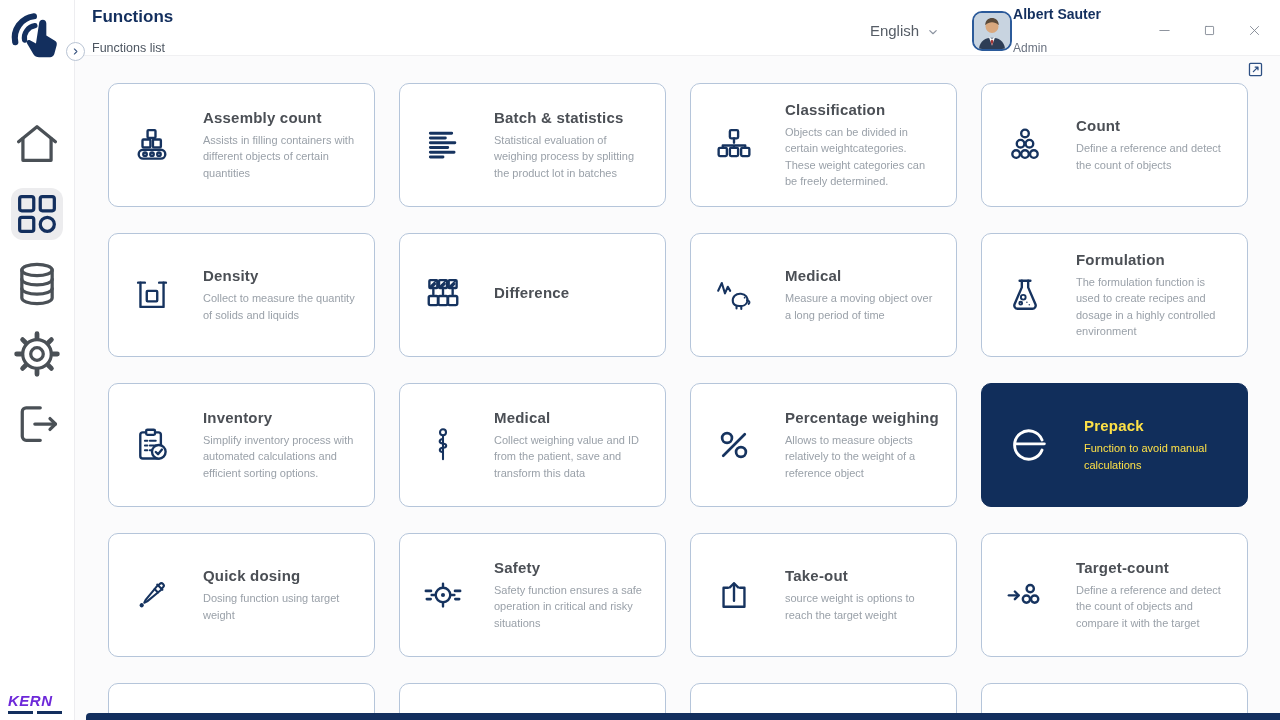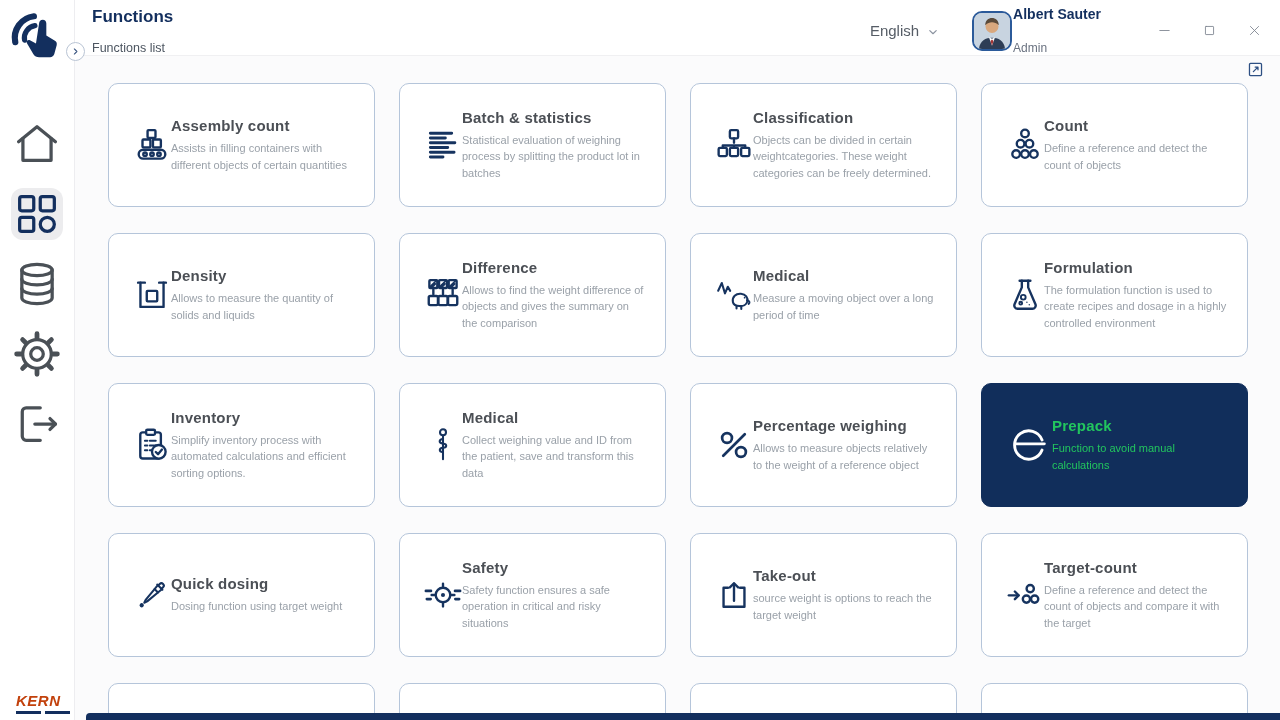--- a/index.html
+++ b/index.html
@@ -9,21 +9,21 @@
 
   
   .sidebar{width:75px;background:#fff;border-right:1px solid #ededf0;display:flex;flex-direction:column;align-items:center;position:relative;z-index:3}
   .logo{margin-top:8px;width:58px;height:58px}
   .collapse{position:absolute;left:66px;top:42px;width:19px;height:19px;border-radius:50%;background:#fff;border:1px solid #b9c4d4;color:#36527e;display:grid;place-items:center;z-index:6;cursor:pointer}
   .collapse svg{width:11px;height:11px}
   .snav{margin-top:52px;display:flex;flex-direction:column;gap:18px}
   .sitem{width:52px;height:52px;border-radius:12px;display:grid;place-items:center;color:#4a5056;cursor:pointer}
   .sitem svg{width:26px;height:26px}
   .sitem.active{background:#ececee;color:#132f5e}
-  .kern{position:absolute;bottom:6px;left:16px;width:54px;color:#c2410c}
+  .kern{position:absolute;bottom:6px;left:8px;width:54px;color:#6d28d9}
   .kern span{font-style:italic;font-weight:800;font-size:15px;letter-spacing:.5px}
   .kern .bars{display:flex;gap:4px;margin-top:1px}
   .kern .bars i{height:3px;background:#132f5e;flex:1;display:block}
 
   
   .main{flex:1;display:flex;flex-direction:column;position:relative}
   header{height:55px;display:flex;align-items:center;padding:6px 18px 0 17px;background:#fff}
   .titles h1{font-size:17px;color:#132f5e;font-weight:700}
   .sub{font-size:12.5px;color:#4c5560;margin-top:14px}
   .lang{margin-left:auto;display:flex;align-items:flex-end;gap:7px;color:#565d66;font-size:15px;cursor:pointer}
@@ -33,27 +33,27 @@
   .uname{font-size:14px;font-weight:700;color:#132f5e}
   .urole{font-size:12px;color:#6a7280;margin-top:19px}
   .winctl{display:flex;gap:30px;margin-left:56px;color:#7e8590;align-items:center}
   .wbtn{width:15px;height:15px;cursor:pointer}
   .icon svg,.wbtn svg,.cicon svg,.expand svg{width:100%;height:100%;display:block}
 
   
   .content{flex:1;position:relative;background:#fbfbfc;overflow:hidden;border-top:1px solid #f0f0f2}
   .expand{position:absolute;top:5px;right:16px;width:17px;height:17px;color:#2d4f83;cursor:pointer}
   .grid{display:grid;grid-template-columns:repeat(4,267px);column-gap:24px;row-gap:26px;padding:27px 0 0 33px}
-  .card{height:124px;background:#fff;border:1px solid #b5c5da;border-radius:10px;display:flex;align-items:center;gap:0;padding:0 16px 0 24px;cursor:pointer}
+  .card{height:124px;background:#fff;border:1px solid #b5c5da;border-radius:10px;display:flex;align-items:center;gap:32px;padding:0 16px 0 24px;cursor:pointer}
   .cicon{width:38px;height:38px;flex:0 0 38px;color:#16335f}
   .ctext{flex:1}
   .ctitle{font-size:15px;font-weight:700;color:#4b4f55;margin-bottom:6px;letter-spacing:.2px}
   .cdesc{font-size:11px;color:#9aa1a9;line-height:1.5;padding-right:2px}
   .card.dark{background:#112e5b;border-color:#112e5b}
-  .card.dark .ctitle,.card.dark .cdesc{color:#22c55e}
+  .card.dark .ctitle,.card.dark .cdesc{color:#fde047}
   .card.dark .cicon{color:#fff;width:46px;flex-basis:46px;height:46px}
   .footerbar{position:absolute;left:11px;right:0;bottom:0;height:7px;background:#132f5e;border-radius:4px 0 0 0}
 </style>
 </head>
 <body>
 
 <div class="app">
   <aside class="sidebar">
     <div class="logo">
       <svg viewBox="0 0 56 56" fill="none">
@@ -248,40 +248,39 @@
   <div class="card">
     <span class="cicon">
               <svg viewBox="0 0 24 24" fill="none" stroke="currentColor" stroke-width="1.5" stroke-linecap="round" stroke-linejoin="round">
                 <path d="M3.2 4.2h4.3M16.5 4.2h4.3"></path>
                 <path d="M4.7 4.2v15.3h14.6V4.2"></path>
                 <rect x="8.7" y="9.4" width="6.6" height="6.6" rx=".5"></rect>
               </svg>
             </span>
     <div class="ctext">
       <div class="ctitle">Density</div>
-      <div class="cdesc">Allows to measure the quantity of solids and liquids</div>
+      <div class="cdesc">Collect to measure the quantity of solids and liquids</div>
     </div>
   </div>
 
   <div class="card">
     <span class="cicon">
               <svg viewBox="0 0 24 24" fill="none" stroke="currentColor" stroke-width="1.5" stroke-linecap="round" stroke-linejoin="round">
                 <rect x="3.4" y="2.6" width="5" height="5" rx=".5"></rect>
                 <rect x="9.5" y="2.6" width="5" height="5" rx=".5"></rect>
                 <rect x="15.6" y="2.6" width="5" height="5" rx=".5"></rect>
                 <path stroke-width="1.1" d="m4.1 6.6 3.6-3.6M10.2 6.6l3.6-3.6M16.3 6.6l3.6-3.6M5 7.2l2.2-2.2M11.1 7.2l2.2-2.2M17.2 7.2l2.2-2.2"></path>
                 <path d="M5.9 8.6v3M12 8.6v3M18.1 8.6v3"></path>
                 <rect x="3" y="12.6" width="5.8" height="5.8" rx="1"></rect>
                 <rect x="9.1" y="12.6" width="5.8" height="5.8" rx="1"></rect>
                 <rect x="15.2" y="12.6" width="5.8" height="5.8" rx="1"></rect>
               </svg>
             </span>
     <div class="ctext">
       <div class="ctitle">Difference</div>
-      <div class="cdesc">Allows to find the weight difference of objects and gives the summary on the comparison</div>
     </div>
   </div>
 
   <div class="card">
     <span class="cicon">
               <svg viewBox="0 0 24 24" fill="none" stroke="currentColor" stroke-width="1.5" stroke-linecap="round" stroke-linejoin="round">
                 <path stroke-width="1.3" d="M2 9.3 4.3 4.4l2 6.6 1.8-4.2 1.5 2.6"></path>
                 <path stroke-width="1.3" d="M11.3 16.4c-.6-3.1 1.9-5.5 5.1-5.2 3 .3 4.6 2.5 4 4.9-.5 2-2.7 3.1-5 2.9-2.2-.2-3.8-1-4.1-2.6z"></path>
                 <path stroke-width="1.3" d="M20.2 15.3c1.5.2 2 1.3 1.1 2.3M13.6 19.2v1.3M16.6 19.6v1.3"></path>
                 <circle cx="18.7" cy="13.7" r=".55" fill="currentColor" stroke="none"></circle>

